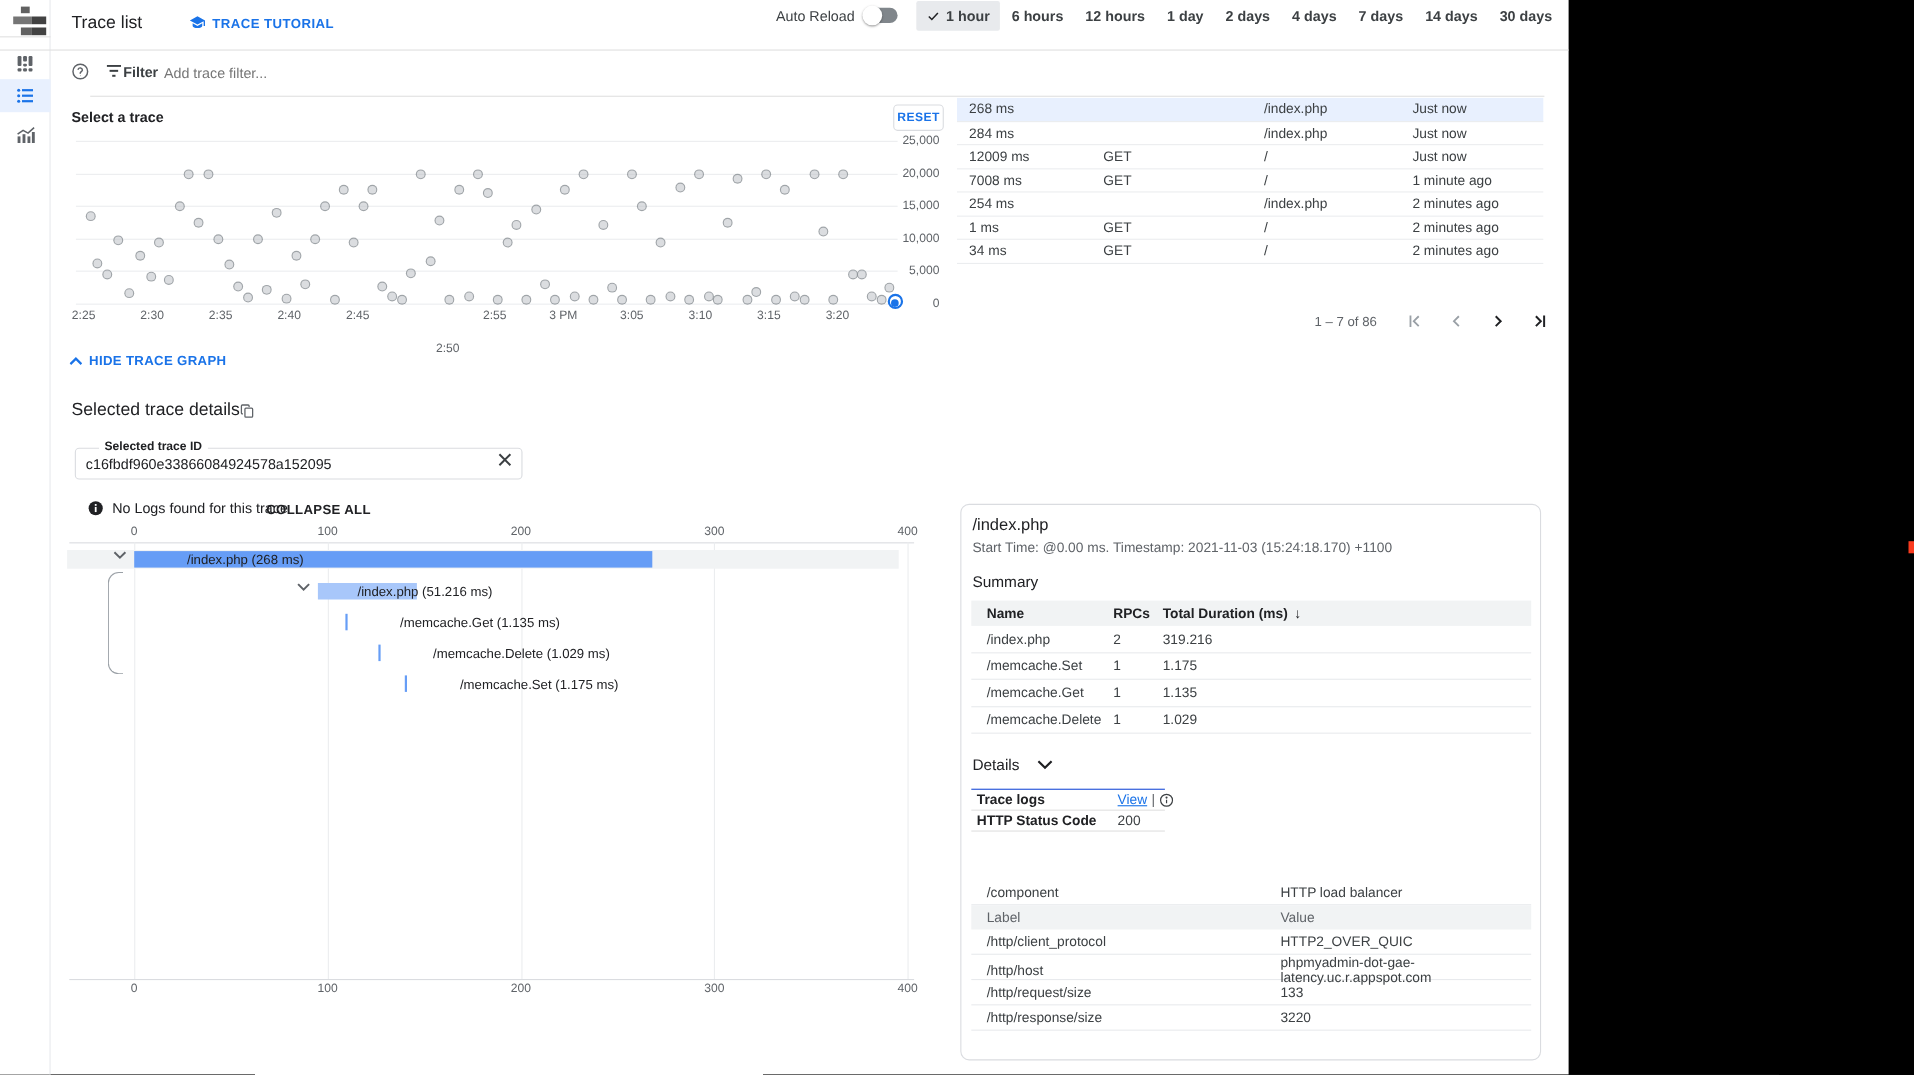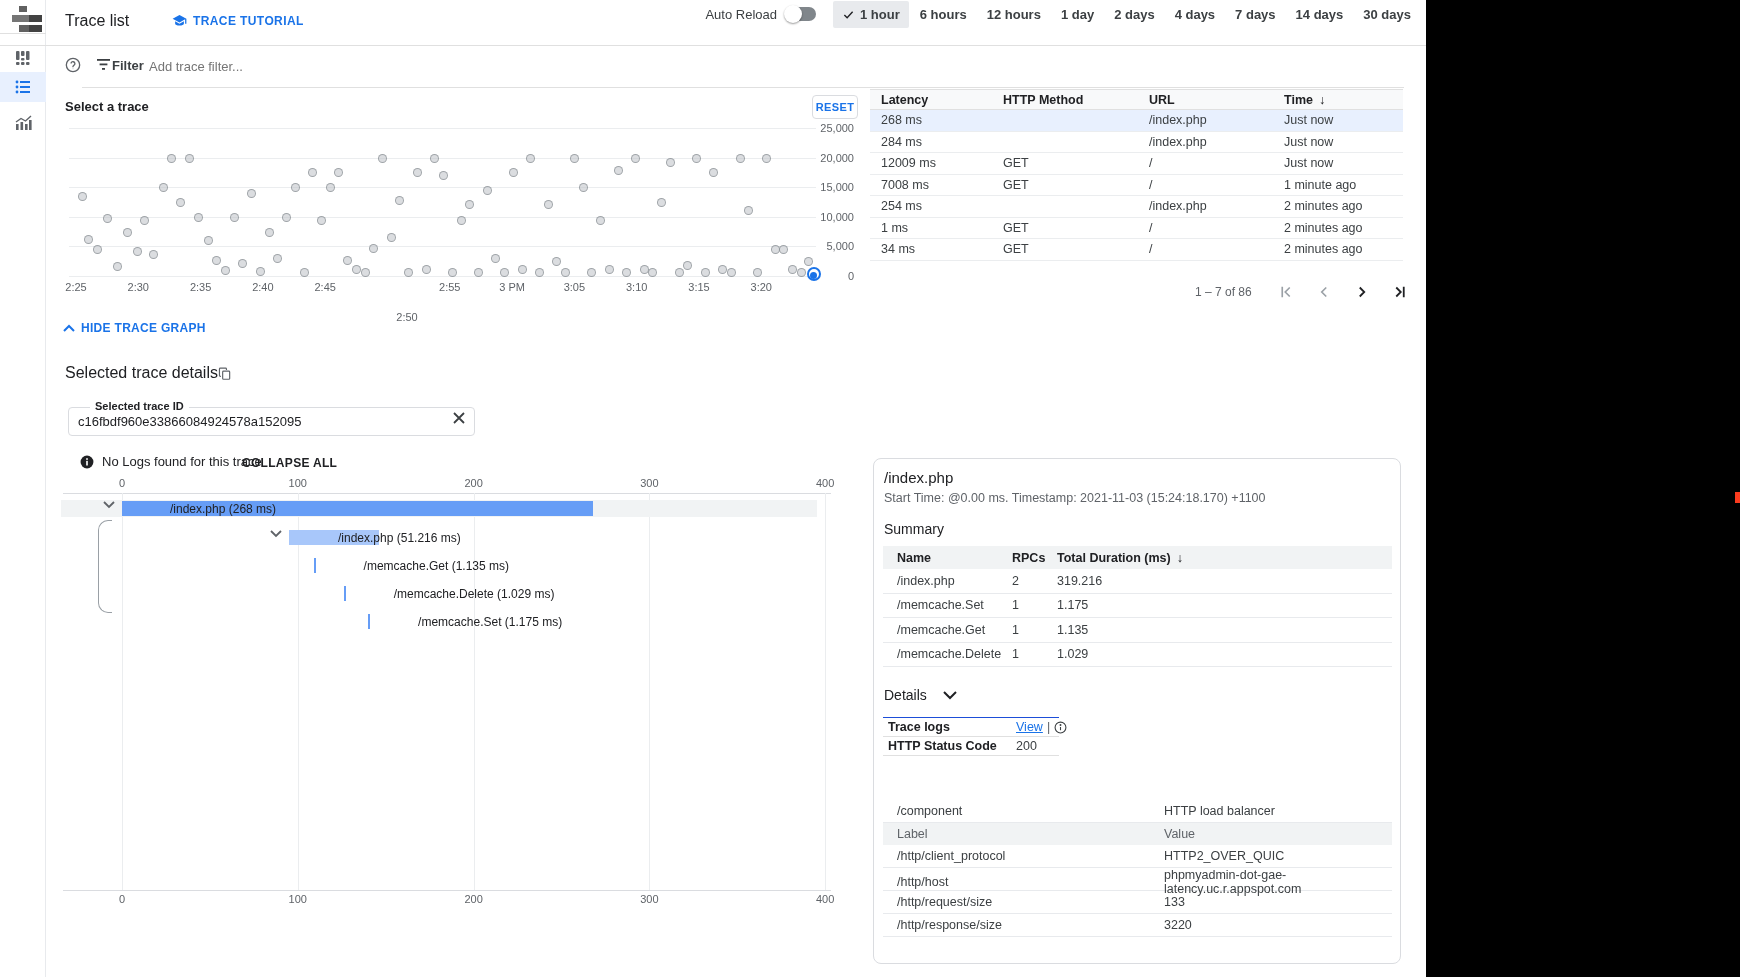--- a/index.html
+++ b/index.html
@@ -352,26 +352,20 @@
         <div class="xlab abs" style="left: 385px; margin-top: 30px;">2:50</div>
         <div class="xlab abs" style="left: 427.8px;">2:55</div>
         <div class="xlab abs" style="left: 490.1px;">3 PM</div>
         <div class="xlab abs" style="left: 552.4px;">3:05</div>
         <div class="xlab abs" style="left: 614.7px;">3:10</div>
         <div class="xlab abs" style="left: 677px;">3:15</div>
         <div class="xlab abs" style="left: 739.3px;">3:20</div>
       </div>
 
   <div class="ttable" id="ttable">
-        <div class="trow head">
-          <div>Latency</div>
-          <div>HTTP Method</div>
-          <div>URL</div>
-          <div>Time<span class="sort-arrow">↓</span></div>
-        </div>
         <div class="trow selected">
           <div>268 ms</div>
           <div></div>
           <div>/index.php</div>
           <div>Just now</div>
         </div>
         <div class="trow">
           <div>284 ms</div>
           <div></div>
           <div>/index.php</div>
@@ -501,21 +495,21 @@
           <div class="wf-bar" style="left: 57px; width: 471.144px;"></div>
           <div class="wf-label" style="left: 58px; position: absolute; top: 1.5px;">/index.php (268 ms)</div>
         </div>
         <div class="wf-row" style="top: 52px; left: 0px; width: 766px;">
           <div class="wf-chev" style="left: 205.01px;">
             <svg width="12" height="8" viewBox="0 0 12 8" fill="none" stroke="#5f6368" stroke-width="1.8">
               <path d="M1 1l5 5 5-5"></path>
             </svg>
           </div>
           <div class="wf-bar light" style="left: 224.01px; width: 90.0377px;"></div>
-          <div class="wf-label" style="left: 226px; position: absolute; top: 1.5px; text-align: center;">/index.php (51.216 ms)</div>
+          <div class="wf-label" style="left: 213px; position: absolute; top: 1.5px; text-align: center;">/index.php (51.216 ms)</div>
         </div>
         <div class="wf-row" style="top: 80px; left: 0px; width: 766px;">
           <div class="wf-bar tick" style="left: 248.622px; width: 2px;"></div>
           <div class="wf-label" style="left: 251.622px; position: absolute; top: 1.5px;">/memcache.Get (1.135 ms)</div>
         </div>
         <div class="wf-row" style="top: 108px; left: 16px; width: 766px;">
           <div class="wf-bar tick" style="left: 262.686px; width: 2px;"></div>
           <div class="wf-label" style="left: 265.686px; position: absolute; top: 1.5px;">/memcache.Delete (1.029 ms)</div>
         </div>
         <div class="wf-row" style="top: 136px; left: 0px; width: 766px;">

